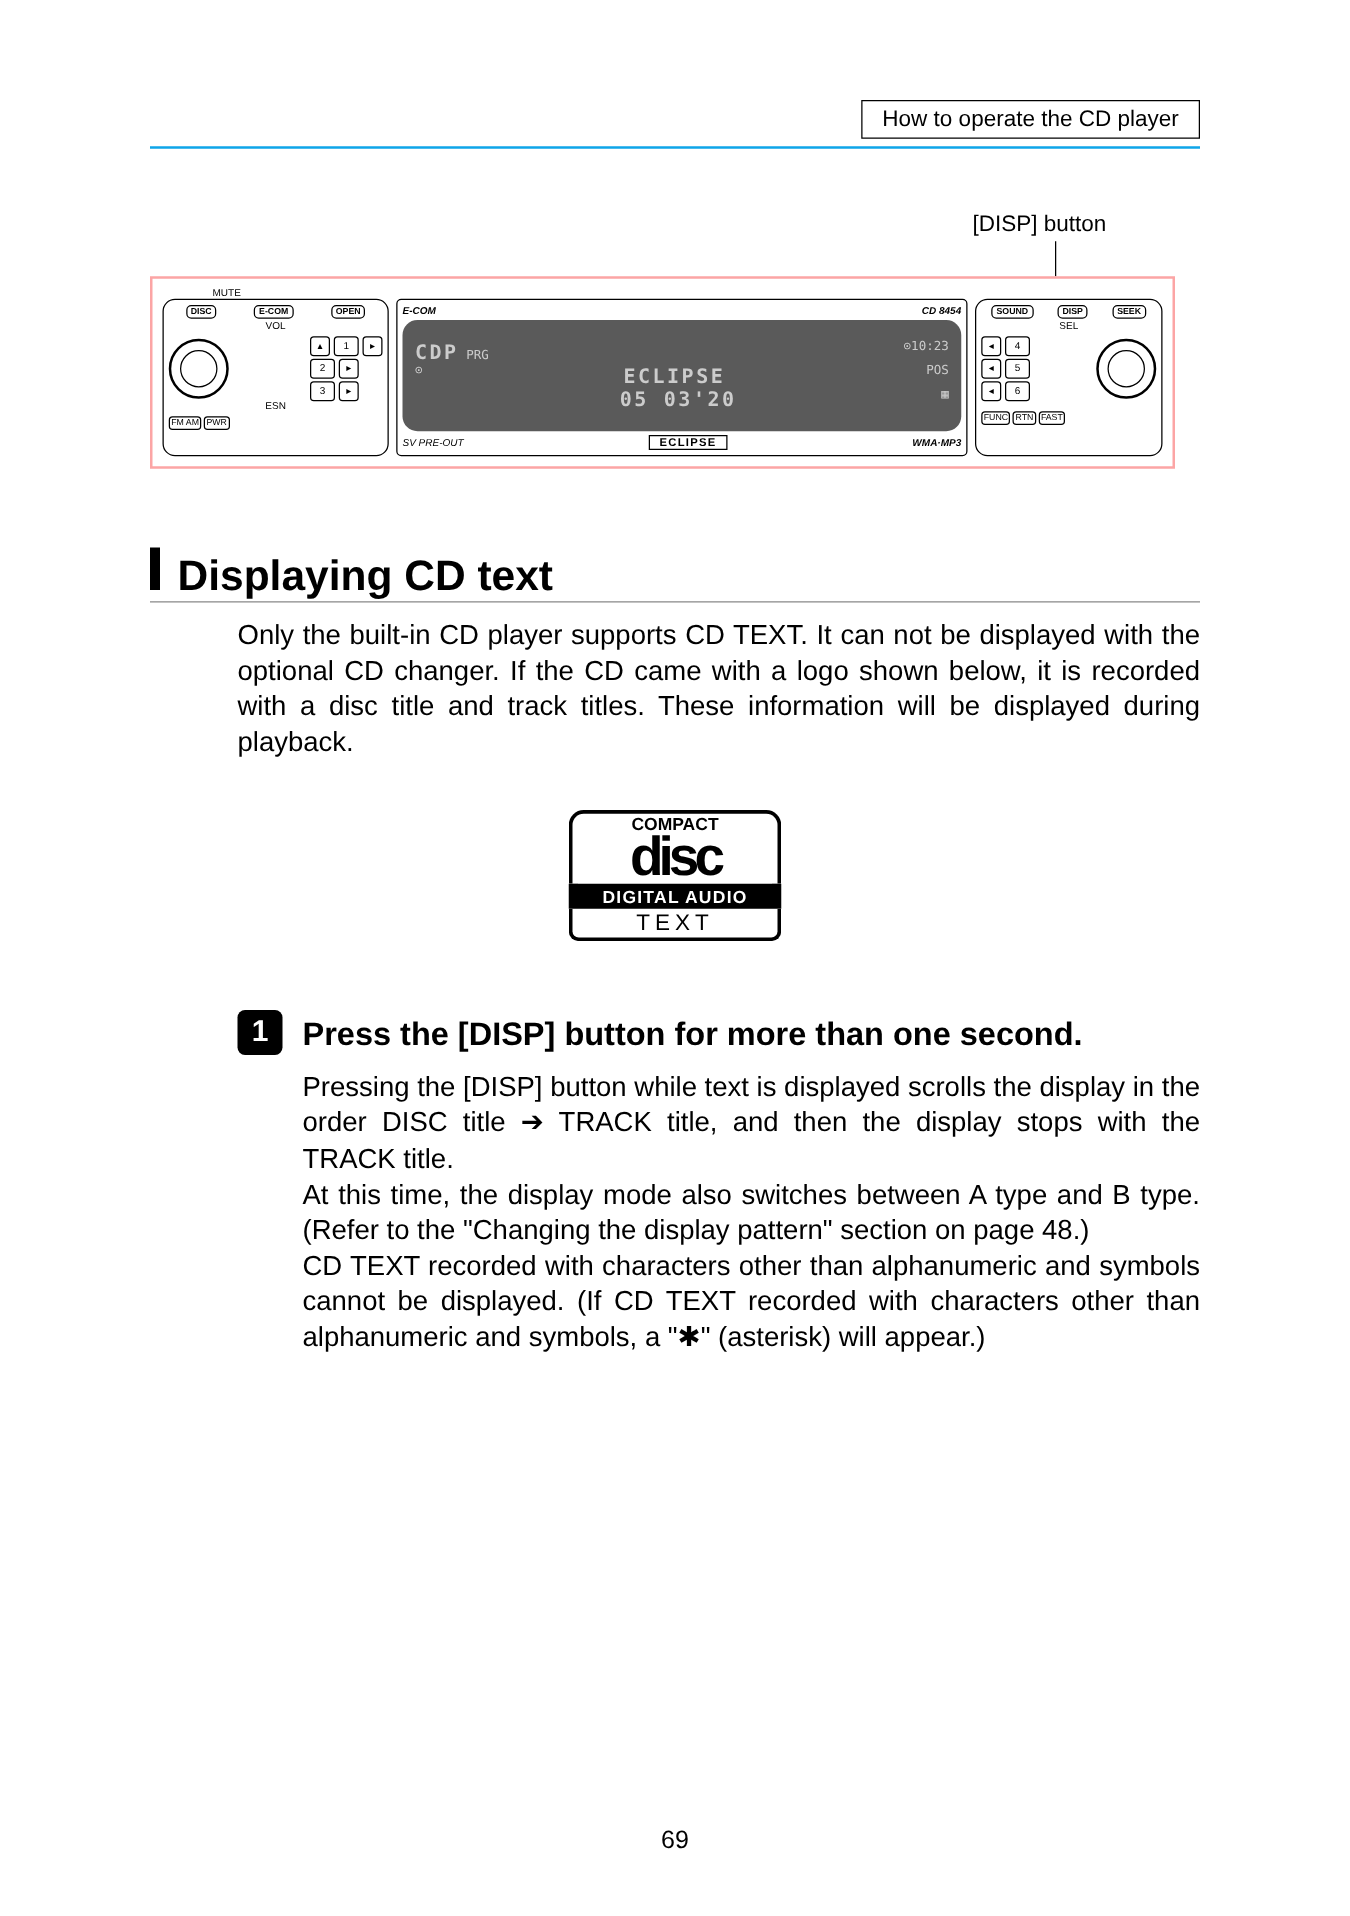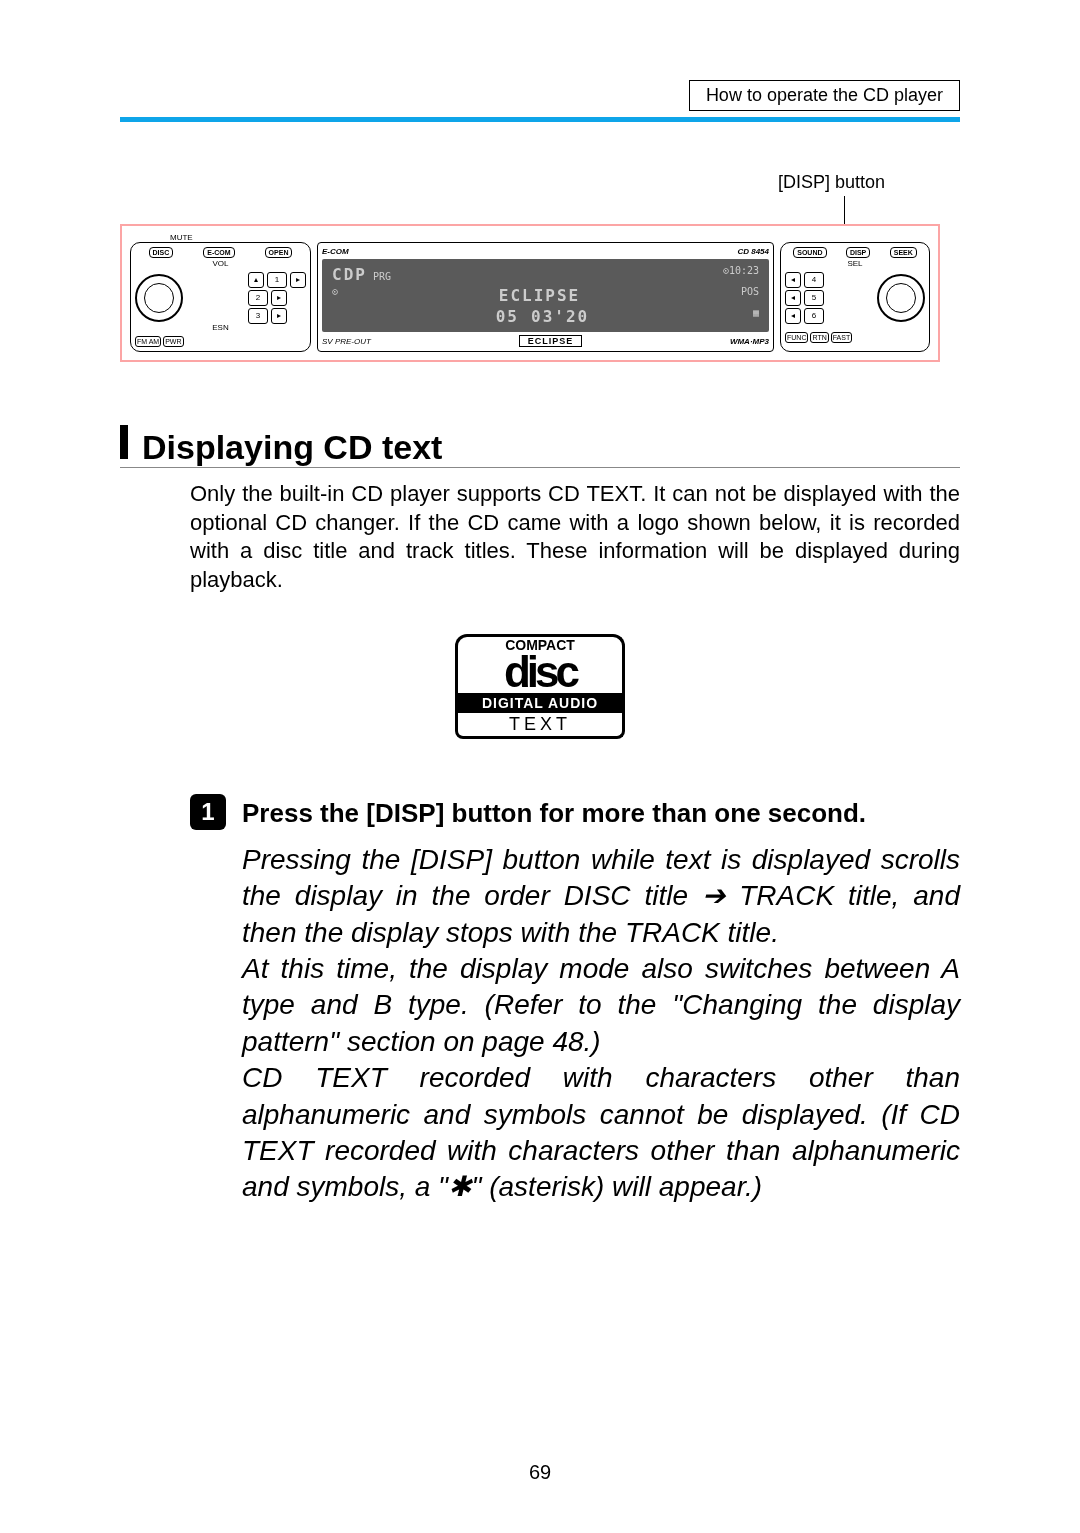--- a/index.html
+++ b/index.html
@@ -10,21 +10,21 @@
     color: #000;
   }
   .page {
     width: 1080px;
     height: 1533px;
     position: relative;
     box-sizing: border-box;
     padding: 80px 120px 40px 120px;
   }
   .header-line {
-    border-bottom: 5px solid #0ea5e9;
+    border-bottom: 2px solid #0ea5e9;
     padding-bottom: 6px;
     margin-bottom: 50px;
     text-align: right;
   }
   .header-box {
     display: inline-block;
     border: 1px solid #000;
     padding: 4px 16px;
     font-size: 18px;
   }
@@ -158,27 +158,27 @@
     justify-content: space-between;
     font-size: 8px;
     font-style: italic;
     font-weight: bold;
   }
   .lcd {
     background: #5a5a5a;
     color: #ccc;
     flex: 1;
     margin: 3px 0;
-    padding: 6px 10px;
+    padding: 16px 10px;
     font-family: monospace;
     font-size: 11px;
     display: flex;
     flex-direction: column;
     justify-content: space-between;
-    border-radius: 2px;
+    border-radius: 12px;
   }
   .lcd-row {
     display: flex;
     justify-content: space-between;
     font-size: 10px;
   }
   .lcd-big {
     font-size: 16px;
     letter-spacing: 2px;
     font-weight: bold;
@@ -286,25 +286,24 @@
     display: flex;
     align-items: center;
     justify-content: center;
   }
   .step-title {
     font-size: 26px;
     font-weight: bold;
     padding-top: 4px;
   }
   .step-body {
-    font-size: 28px;
+    font-size: 22px;
     line-height: 1.3;
     text-align: justify;
     padding-left: 122px;
-    font-style: italic;
   }
   .page-number {
     position: absolute;
     bottom: 49px;
     left: 0;
     right: 0;
     text-align: center;
     font-size: 20px;
   }
 </style>

